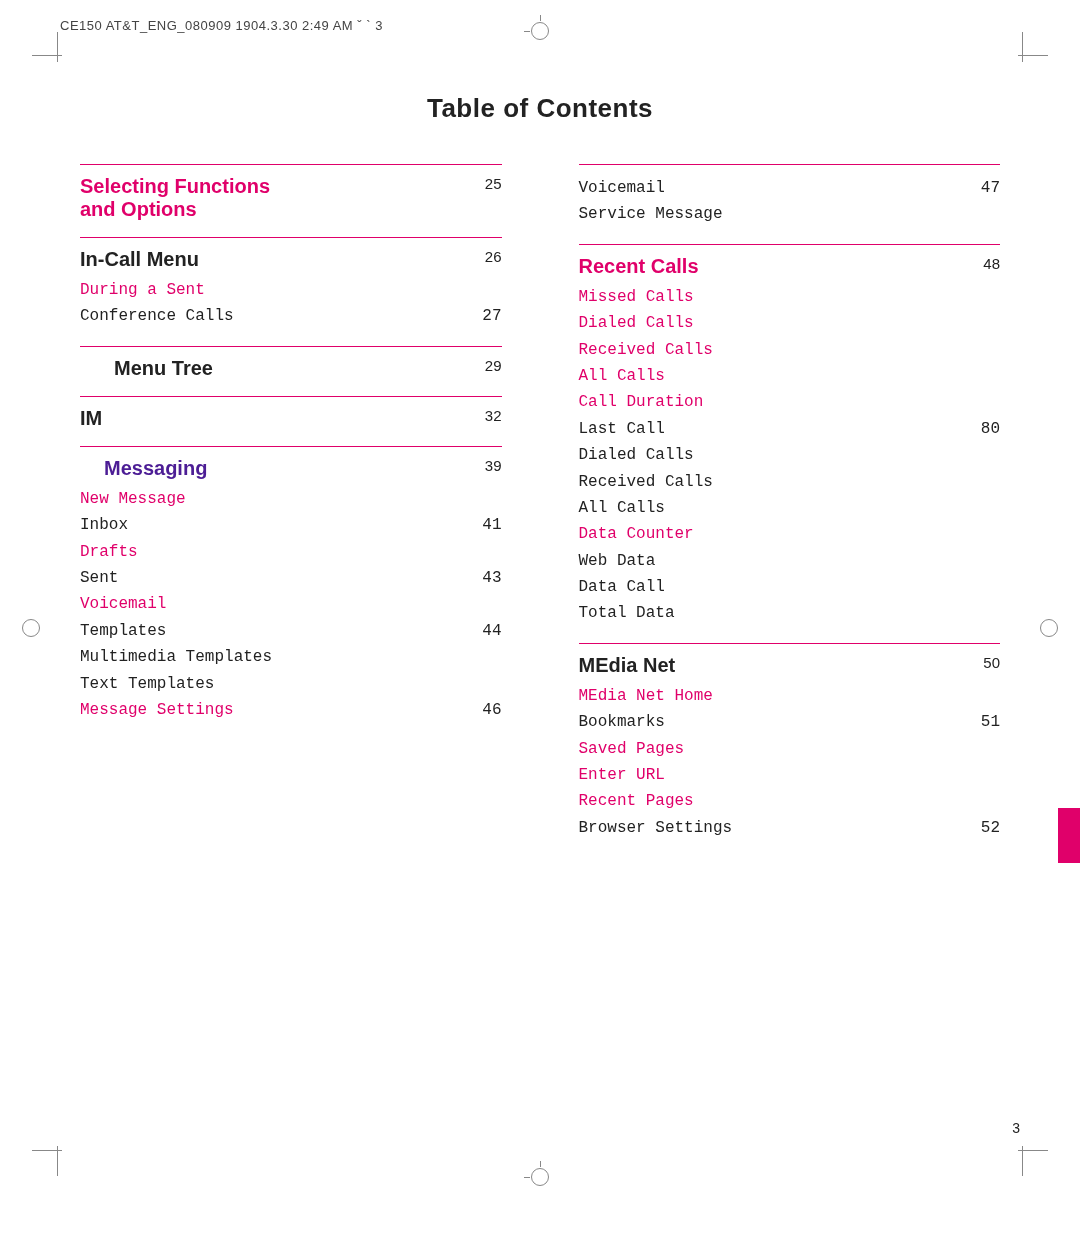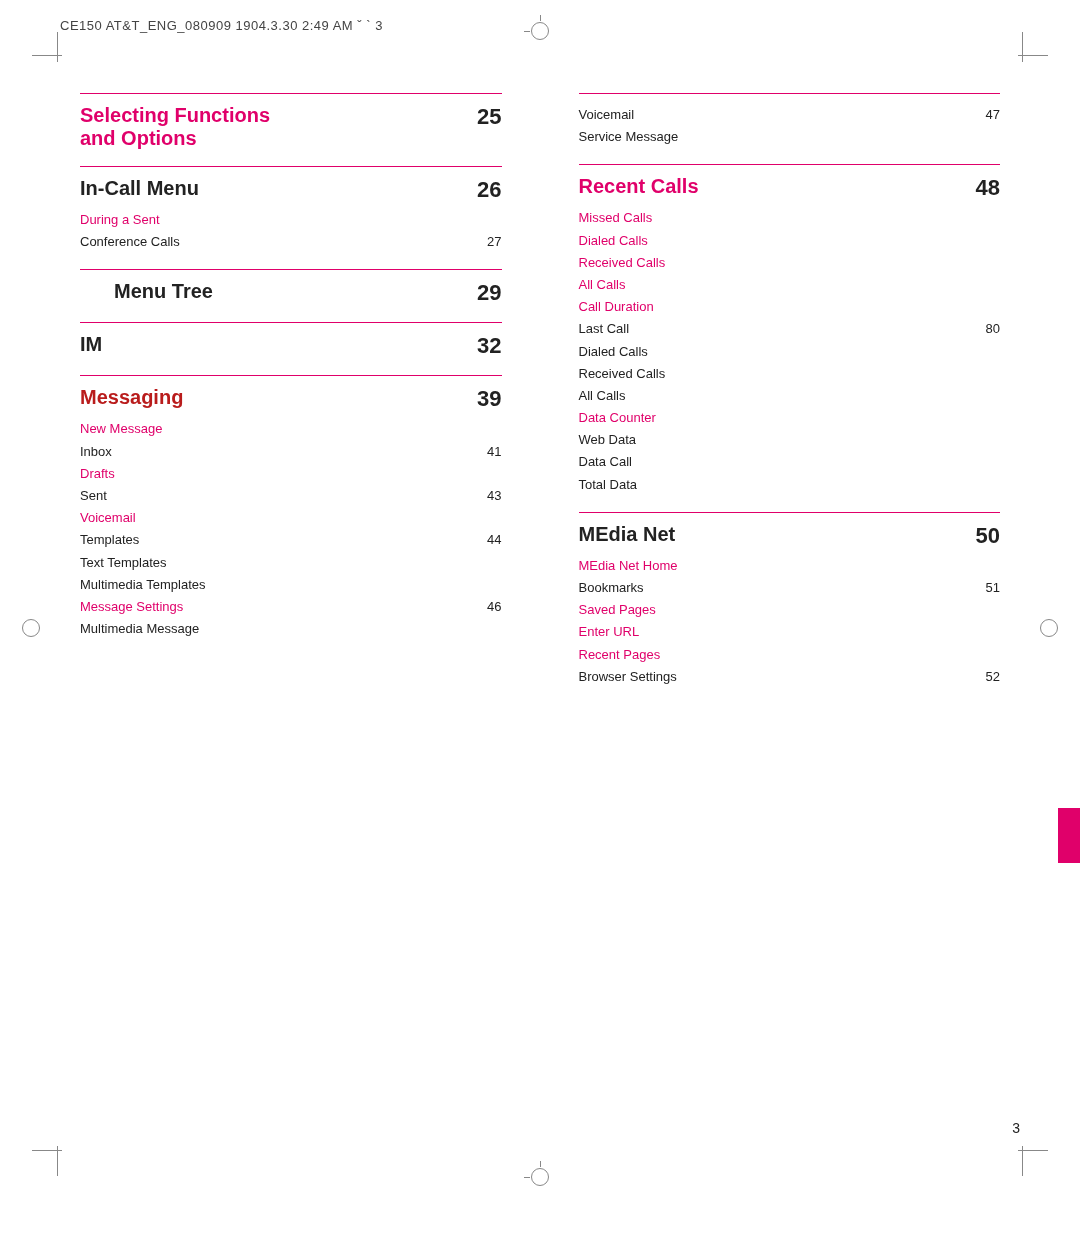--- a/index.html
+++ b/index.html
@@ -156,35 +156,36 @@
       align-items: flex-start;
     }
 
     .section-title {
       font-size: 20px;
       font-weight: bold;
       color: #222;
     }
 
     .section-number {
-      font-size: 22px;
-      font-weight: bold;
+      font-size: 15px;
+      font-weight: normal;
       color: #222;
       white-space: nowrap;
       margin-left: 8px;
     }
 
     
     .sub-item {
       display: flex;
       justify-content: space-between;
-      font-size: 13px;
+      font-size: 16px;
       color: #222;
       padding: 2px 0;
       line-height: 1.4;
+      font-family: Liberation Mono, monospace;
     }
 
     .sub-item.pink {
       color: #e0006a;
     }
 
     .sub-item-text {
       flex: 1;
     }
 
@@ -214,20 +215,21 @@
 <div class="reg-right"></div>
 
 <div class="pink-tab"></div>
 
 <div class="page-header">
   <span>CE150  AT&amp;T_ENG_080909   1904.3.30  2:49 AM   ˇ   ` 3</span>
 </div>
 
 <div class="main-content">
 
+  <h1 class="toc-title">Table of Contents</h1>
 
   <div class="toc-columns">
 
     <div class="toc-left">
 
       <div class="section-header">
         <div class="section-header-row">
           <span class="section-title" style="color:#e0006a;">Selecting Functions<br>and Options</span>
           <span class="section-number">25</span>
         </div>
@@ -265,21 +267,21 @@
         <div class="section-header-row">
           <span class="section-title" style="color:#222;">IM</span>
           <span class="section-number">32</span>
         </div>
       </div>
 
       <div class="mt-16"></div>
 
       <div class="section-header">
         <div class="section-header-row">
-          <span class="section-title" style="color:#b91c1c;">Messaging</span>
+          <span class="section-title" style="color:#4c1d95;margin-left:24px;">Messaging</span>
           <span class="section-number">39</span>
         </div>
       </div>
       <div class="sub-item pink">
         <span class="sub-item-text">New Message</span>
         <span class="sub-item-num"></span>
       </div>
       <div class="sub-item">
         <span class="sub-item-text">Inbox</span>
         <span class="sub-item-num">41</span>
@@ -294,34 +296,30 @@
       </div>
       <div class="sub-item pink">
         <span class="sub-item-text">Voicemail</span>
         <span class="sub-item-num"></span>
       </div>
       <div class="sub-item">
         <span class="sub-item-text">Templates</span>
         <span class="sub-item-num">44</span>
       </div>
       <div class="sub-item">
+        <span class="sub-item-text">Multimedia Templates</span>
+        <span class="sub-item-num"></span>
+      </div>
+      <div class="sub-item">
         <span class="sub-item-text">Text Templates</span>
-        <span class="sub-item-num"></span>
-      </div>
-      <div class="sub-item">
-        <span class="sub-item-text">Multimedia Templates</span>
         <span class="sub-item-num"></span>
       </div>
       <div class="sub-item">
         <span class="sub-item-text" style="color:#e0006a;">Message Settings</span>
         <span class="sub-item-num">46</span>
-      </div>
-      <div class="sub-item">
-        <span class="sub-item-text">Multimedia Message</span>
-        <span class="sub-item-num"></span>
       </div>
 
     </div>
 
     <div class="toc-right">
 
       <div style="border-top: 1.5px solid #e0006a; padding-top: 10px;">
         <div class="sub-item">
           <span class="sub-item-text">Voicemail</span>
           <span class="sub-item-num">47</span>

